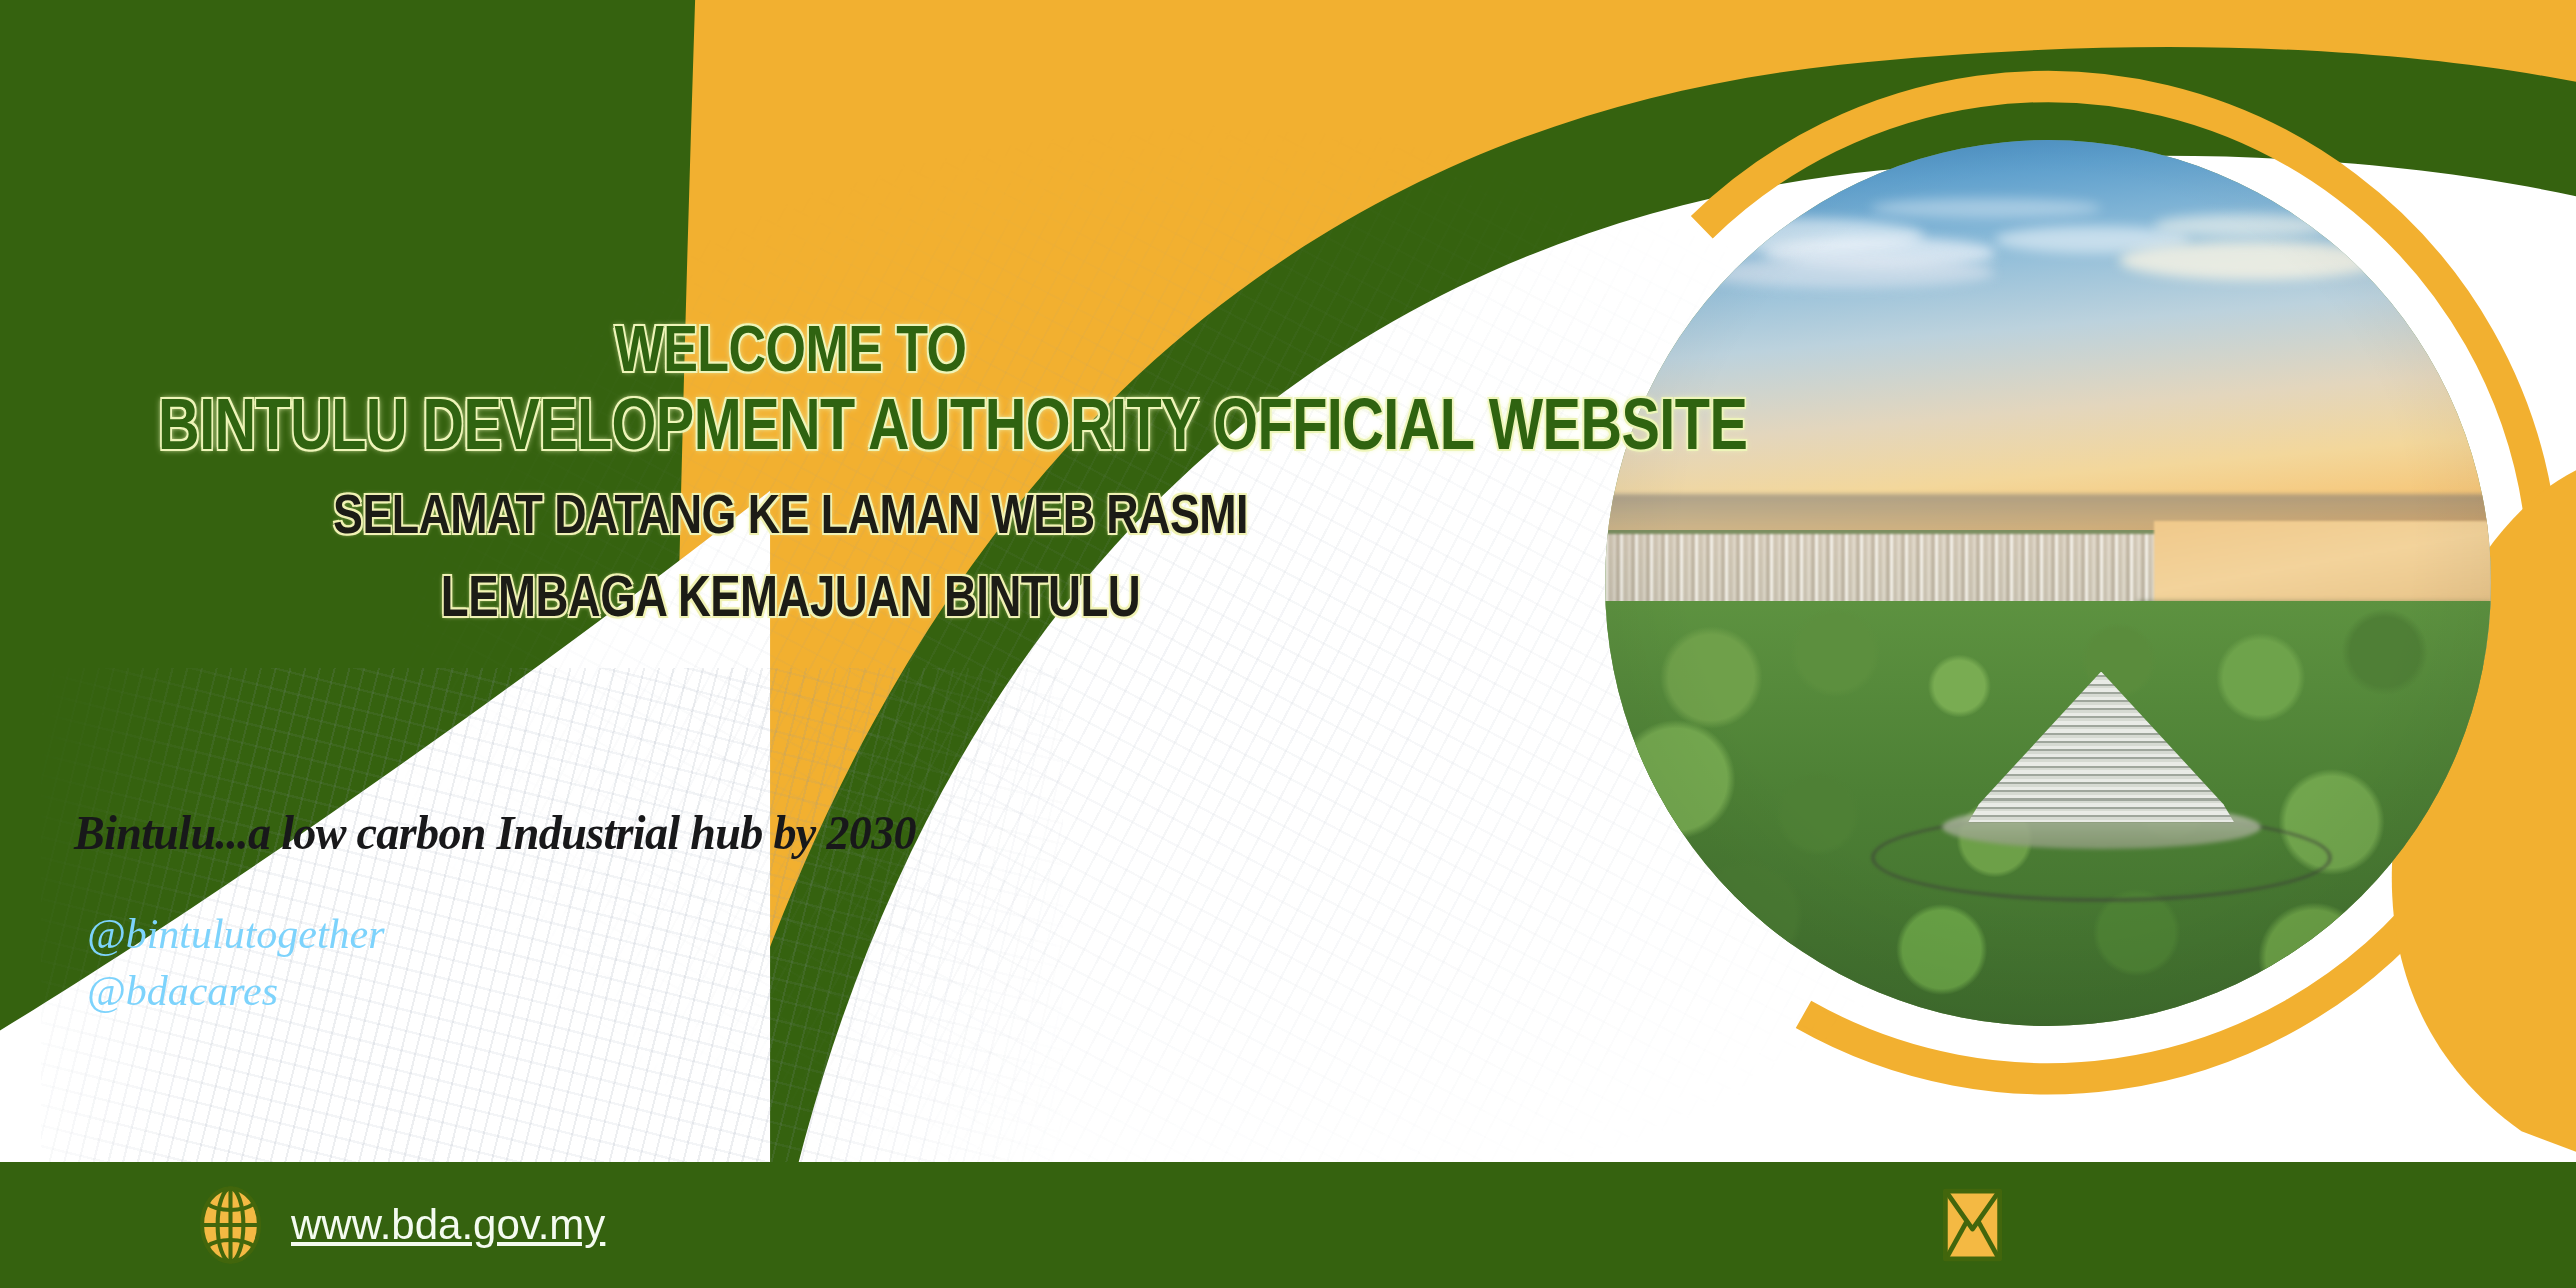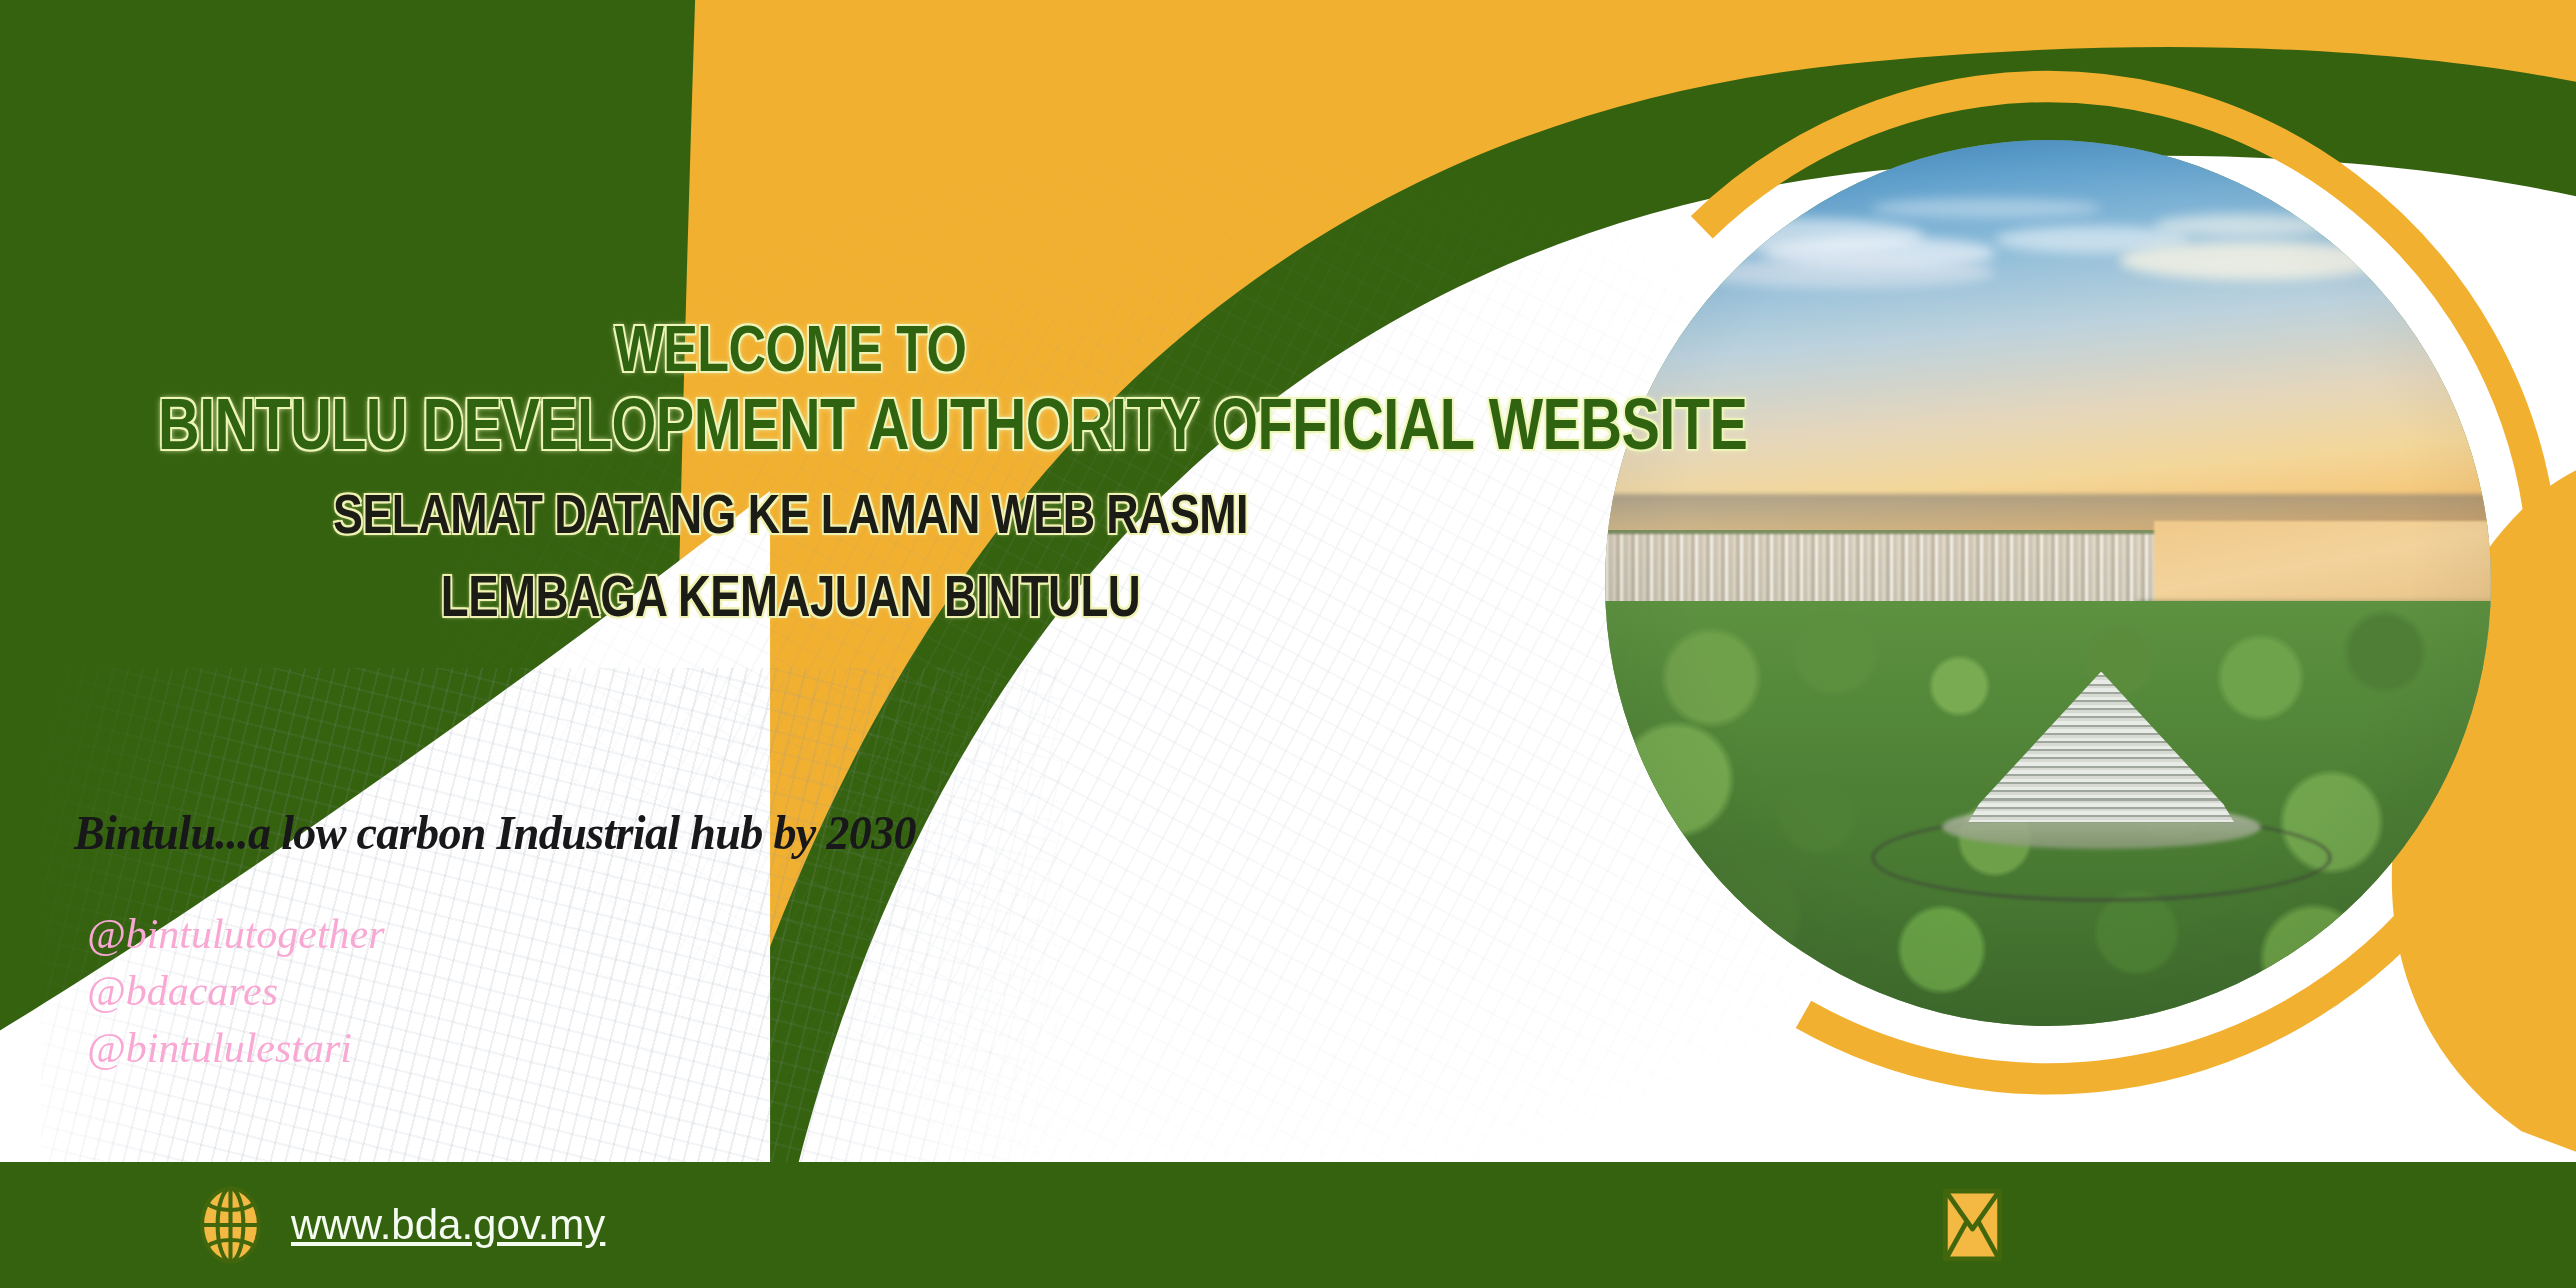--- a/index.html
+++ b/index.html
@@ -121,21 +121,21 @@
   .handles{
     position:absolute;
     left:87px; top:906px;
     z-index:8;
   }
   .handle{
     display:block;
     font-family:"Liberation Serif", serif;
     font-style:italic;
     font-size:42px;
-    color:#f9a8d4;
+    color:#7dd3fc;
     line-height:1.36;
     letter-spacing:0px;
     white-space:nowrap;
   }
 
   
   .footer{
     position:absolute;
     left:0; bottom:0;
     width:100%;
@@ -340,21 +340,20 @@
     <span class="hl-line hl-main">BINTULU DEVELOPMENT AUTHORITY OFFICIAL WEBSITE</span>
     <span class="hl-line hl-sub1">SELAMAT DATANG KE LAMAN WEB RASMI</span>
     <span class="hl-line hl-sub2">LEMBAGA KEMAJUAN BINTULU</span>
   </div>
 
   <div class="tagline">Bintulu...a low carbon Industrial hub by 2030</div>
 
   <div class="handles">
     <span class="handle">@bintulutogether</span>
     <span class="handle">@bdacares</span>
-    <span class="handle">@bintululestari</span>
   </div>
 
   <div class="footer">
 
     <div class="footer-item web">
       <svg class="ico" width="63" height="80" viewBox="0 0 92 118">
         <ellipse cx="46" cy="59" rx="42" ry="54" fill="#f4b943"></ellipse>
         <g fill="none" stroke="#42660c" stroke-width="6">
           <ellipse cx="46" cy="59" rx="42" ry="54"></ellipse>
           <line x1="46" y1="5" x2="46" y2="113"></line>

